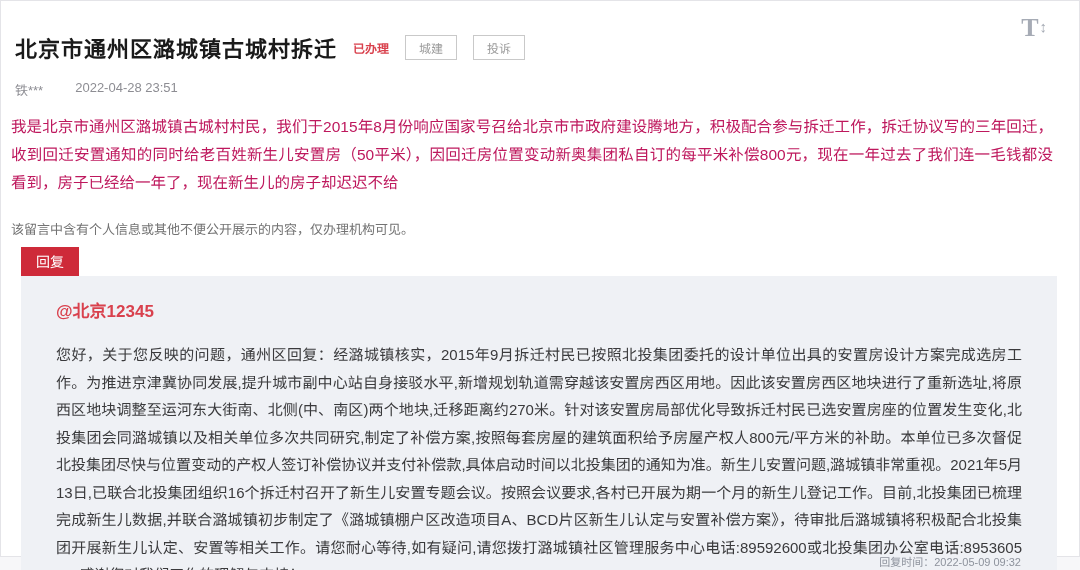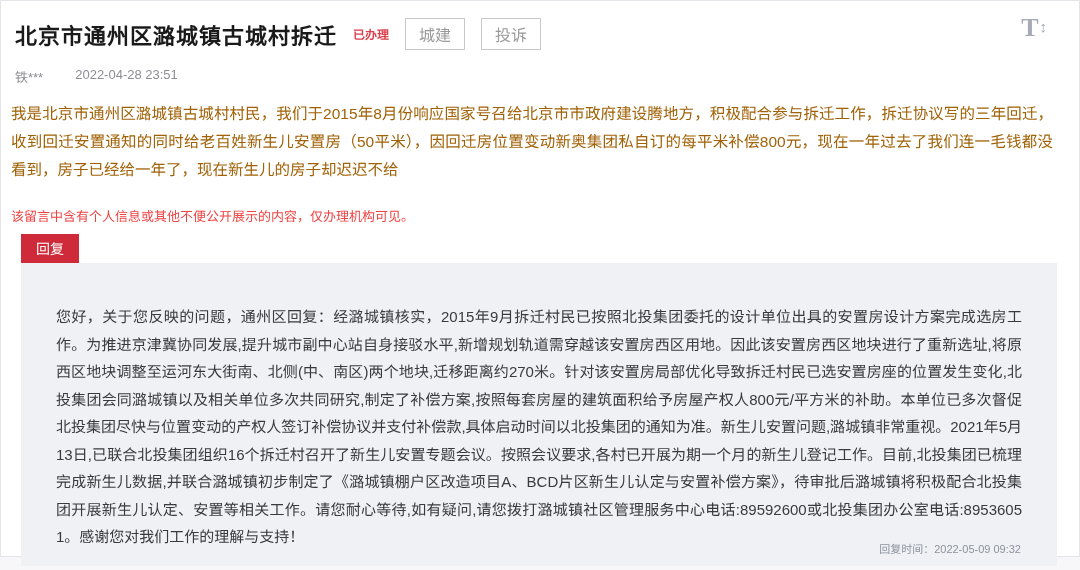--- a/index.html
+++ b/index.html
@@ -19,38 +19,37 @@
     top: 0; left: 0;
     width: 1080px;
     height: 557px;
     background: #ffffff;
     border: 1px solid #e4e4e8;
   }
   
   .header-row {
     display: flex;
     align-items: center;
-    padding: 17px 14px 0 14px;
-    font-family: Liberation Serif, serif;
+    padding: 30px 14px 0 14px;
   }
   .post-title {
     font-size: 22px;
     font-weight: bold;
     color: #1a1a1a;
     letter-spacing: 1px;
   }
   .status-badge {
     margin-left: 16px;
     font-size: 12px;
     font-weight: bold;
     color: var(--accent, #d9414d);
   }
   .tag-chip {
     margin-left: 16px;
-    font-size: 16px;
+    font-size: 12px;
     color: #9b9b9b;
     border: 1px solid #c9c9c9;
     padding: 3px 13px;
     background: #fff;
     cursor: pointer;
     white-space: nowrap;
   }
   .font-size-control {
     position: absolute;
     top: 14px;
@@ -79,30 +78,30 @@
     font-size: 13px;
     color: #8d8d93;
   }
   .meta-author { margin-right: 32px; }
   
   .message-body {
     padding: 0 26px 0 10px;
     margin-top: 14px;
     font-size: 15.5px;
     line-height: 28px;
-    color: #a16207;
+    color: #be185d;
     text-align: justify;
     word-break: break-all;
   }
   
   .privacy-notice {
     padding: 0 14px 0 10px;
     margin-top: 22px;
     font-size: 13px;
-    color: #ef4444;
+    color: #737373;
   }
   
   .reply-tab {
     display: inline-block;
     margin: 9px 0 0 20px;
     background: var(--accent-strong, #ce2a39);
     color: #ffffff;
     font-size: 14px;
     padding: 4px 15px 5px 15px;
   }
@@ -157,20 +156,21 @@
       <span class="meta-date">2022-04-28 23:51</span>
     </div>
 
     <div class="message-body">我是北京市通州区潞城镇古城村村民，我们于2015年8月份响应国家号召给北京市市政府建设腾地方，积极配合参与拆迁工作，拆迁协议写的三年回迁，收到回迁安置通知的同时给老百姓新生儿安置房（50平米），因回迁房位置变动新奥集团私自订的每平米补偿800元，现在一年过去了我们连一毛钱都没看到，房子已经给一年了，现在新生儿的房子却迟迟不给</div>
 
     <div class="privacy-notice">该留言中含有个人信息或其他不便公开展示的内容，仅办理机构可见。</div>
 
     <div class="reply-tab">回复</div>
 
     <div class="reply-panel">
+      <div class="reply-agency">@北京12345</div>
       <div class="reply-body">您好，关于您反映的问题，通州区回复：经潞城镇核实，2015年9月拆迁村民已按照北投集团委托的设计单位出具的安置房设计方案完成选房工作。为推进京津冀协同发展,提升城市副中心站自身接驳水平,新增规划轨道需穿越该安置房西区用地。因此该安置房西区地块进行了重新选址,将原西区地块调整至运河东大街南、北侧(中、南区)两个地块,迁移距离约270米。针对该安置房局部优化导致拆迁村民已选安置房座的位置发生变化,北投集团会同潞城镇以及相关单位多次共同研究,制定了补偿方案,按照每套房屋的建筑面积给予房屋产权人800元/平方米的补助。本单位已多次督促北投集团尽快与位置变动的产权人签订补偿协议并支付补偿款,具体启动时间以北投集团的通知为准。新生儿安置问题,潞城镇非常重视。2021年5月13日,已联合北投集团组织16个拆迁村召开了新生儿安置专题会议。按照会议要求,各村已开展为期一个月的新生儿登记工作。目前,北投集团已梳理完成新生儿数据,并联合潞城镇初步制定了《潞城镇棚户区改造项目A、BCD片区新生儿认定与安置补偿方案》，待审批后潞城镇将积极配合北投集团开展新生儿认定、安置等相关工作。请您耐心等待,如有疑问,请您拨打潞城镇社区管理服务中心电话:89592600或北投集团办公室电话:89536051。感谢您对我们工作的理解与支持！</div>
       <div class="reply-time">
         <span>回复时间：</span><span>2022-05-09 09:32</span>
       </div>
     </div>
 
   </div>
 </div>
 
 </body></html>

